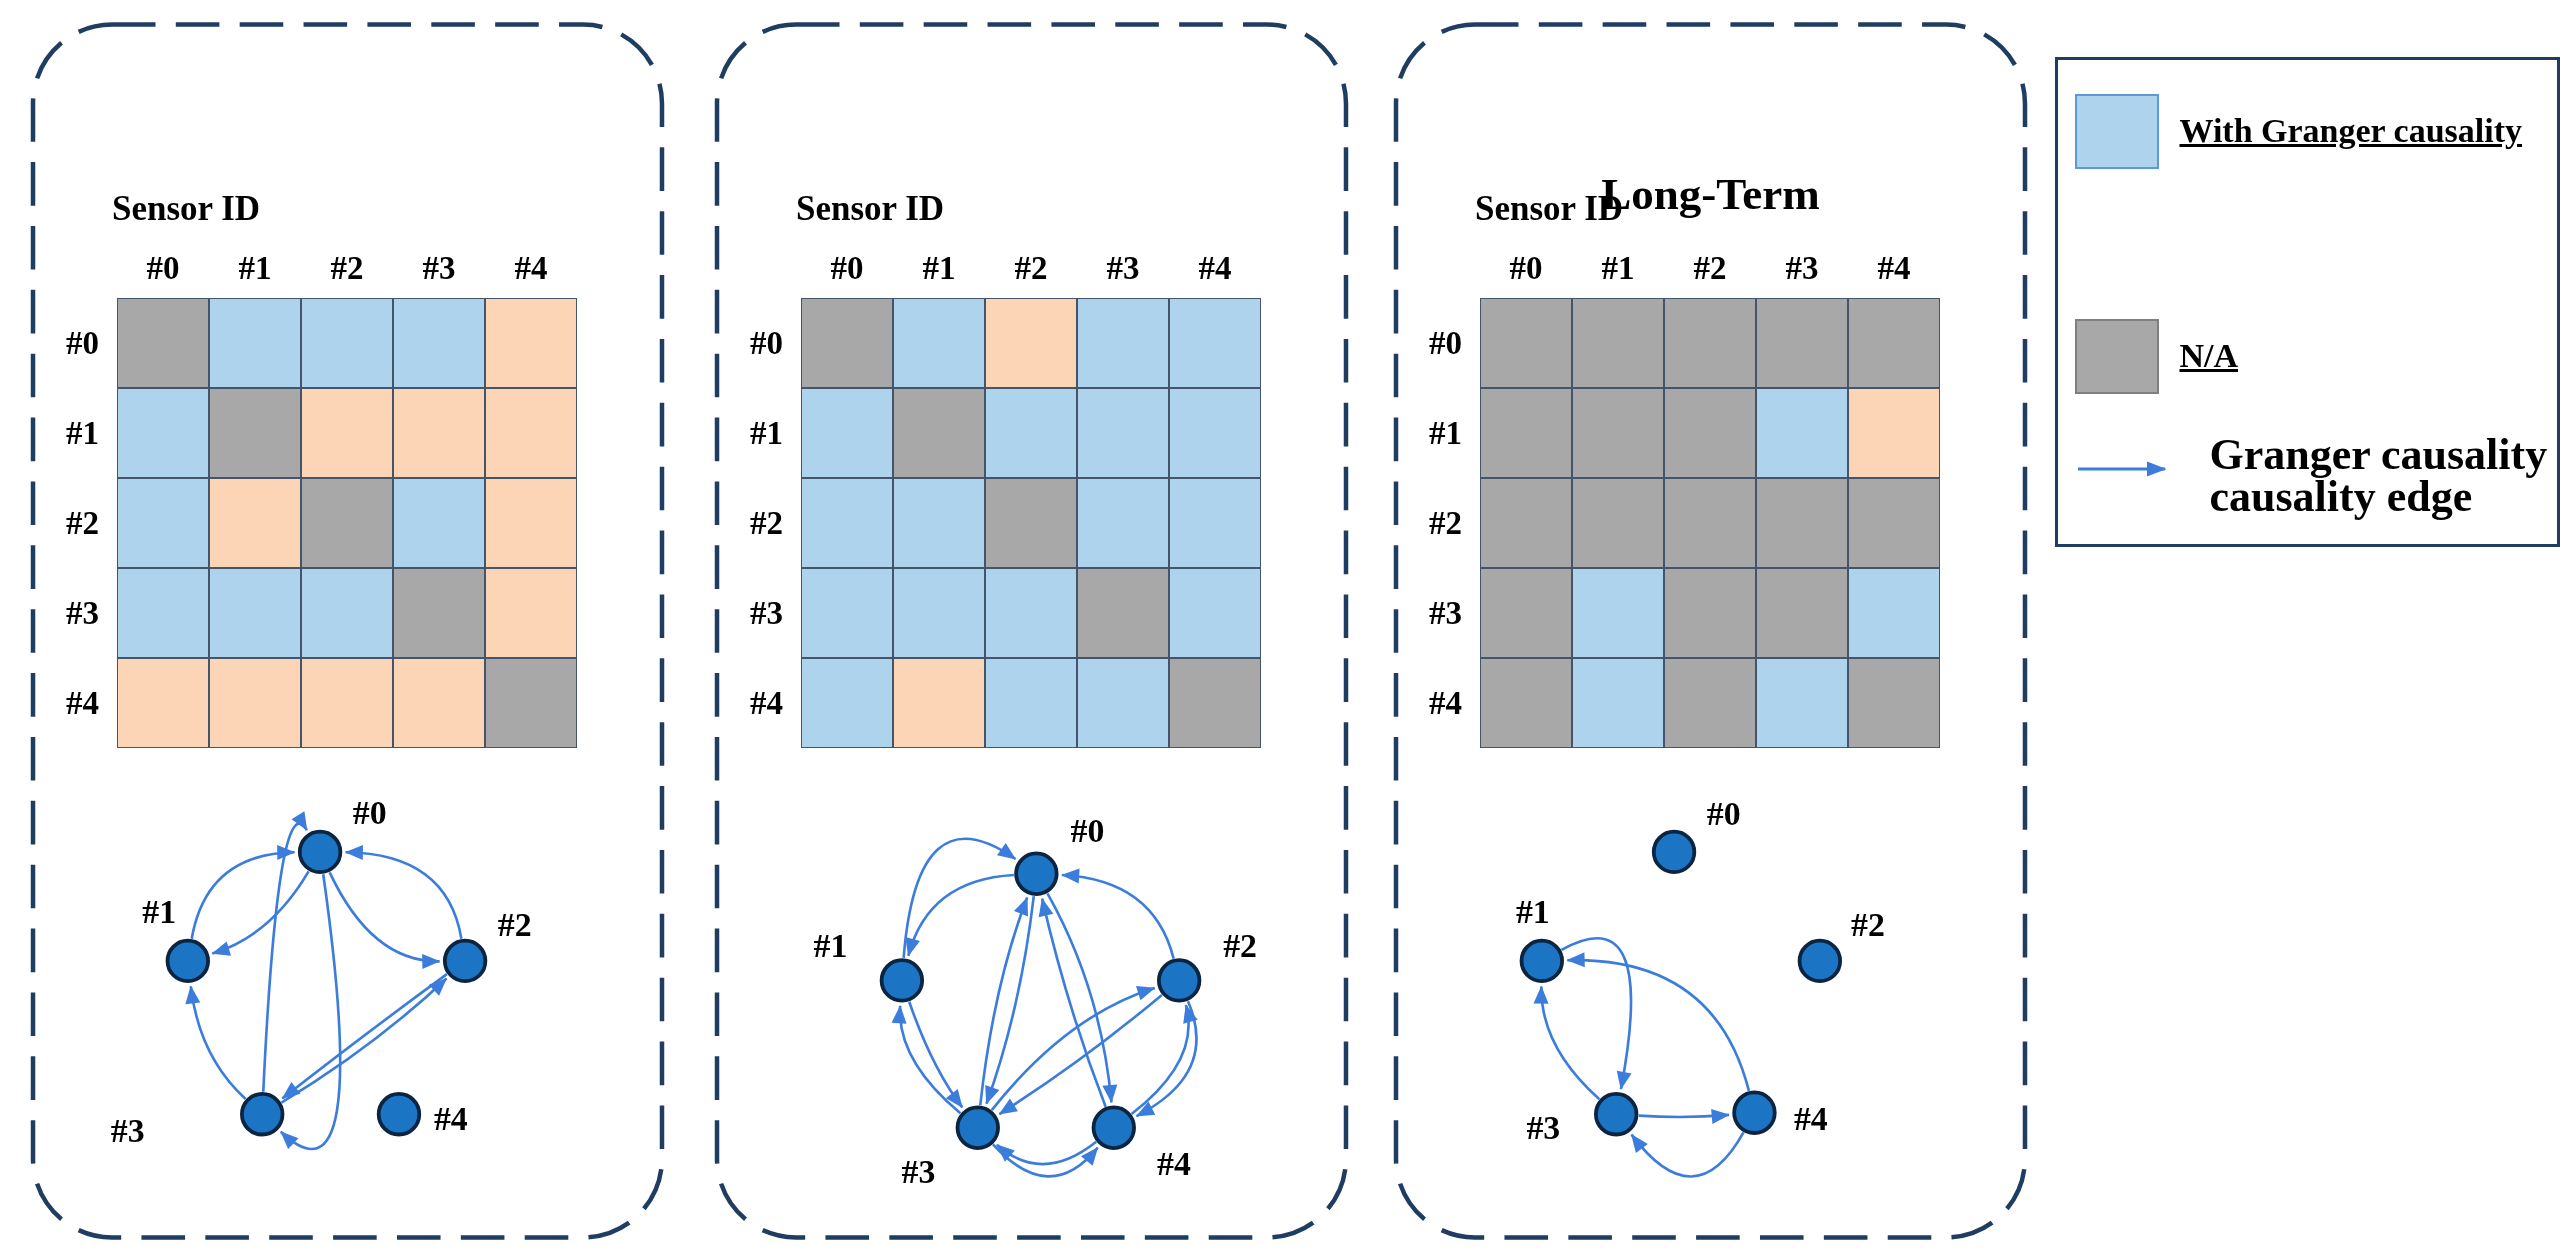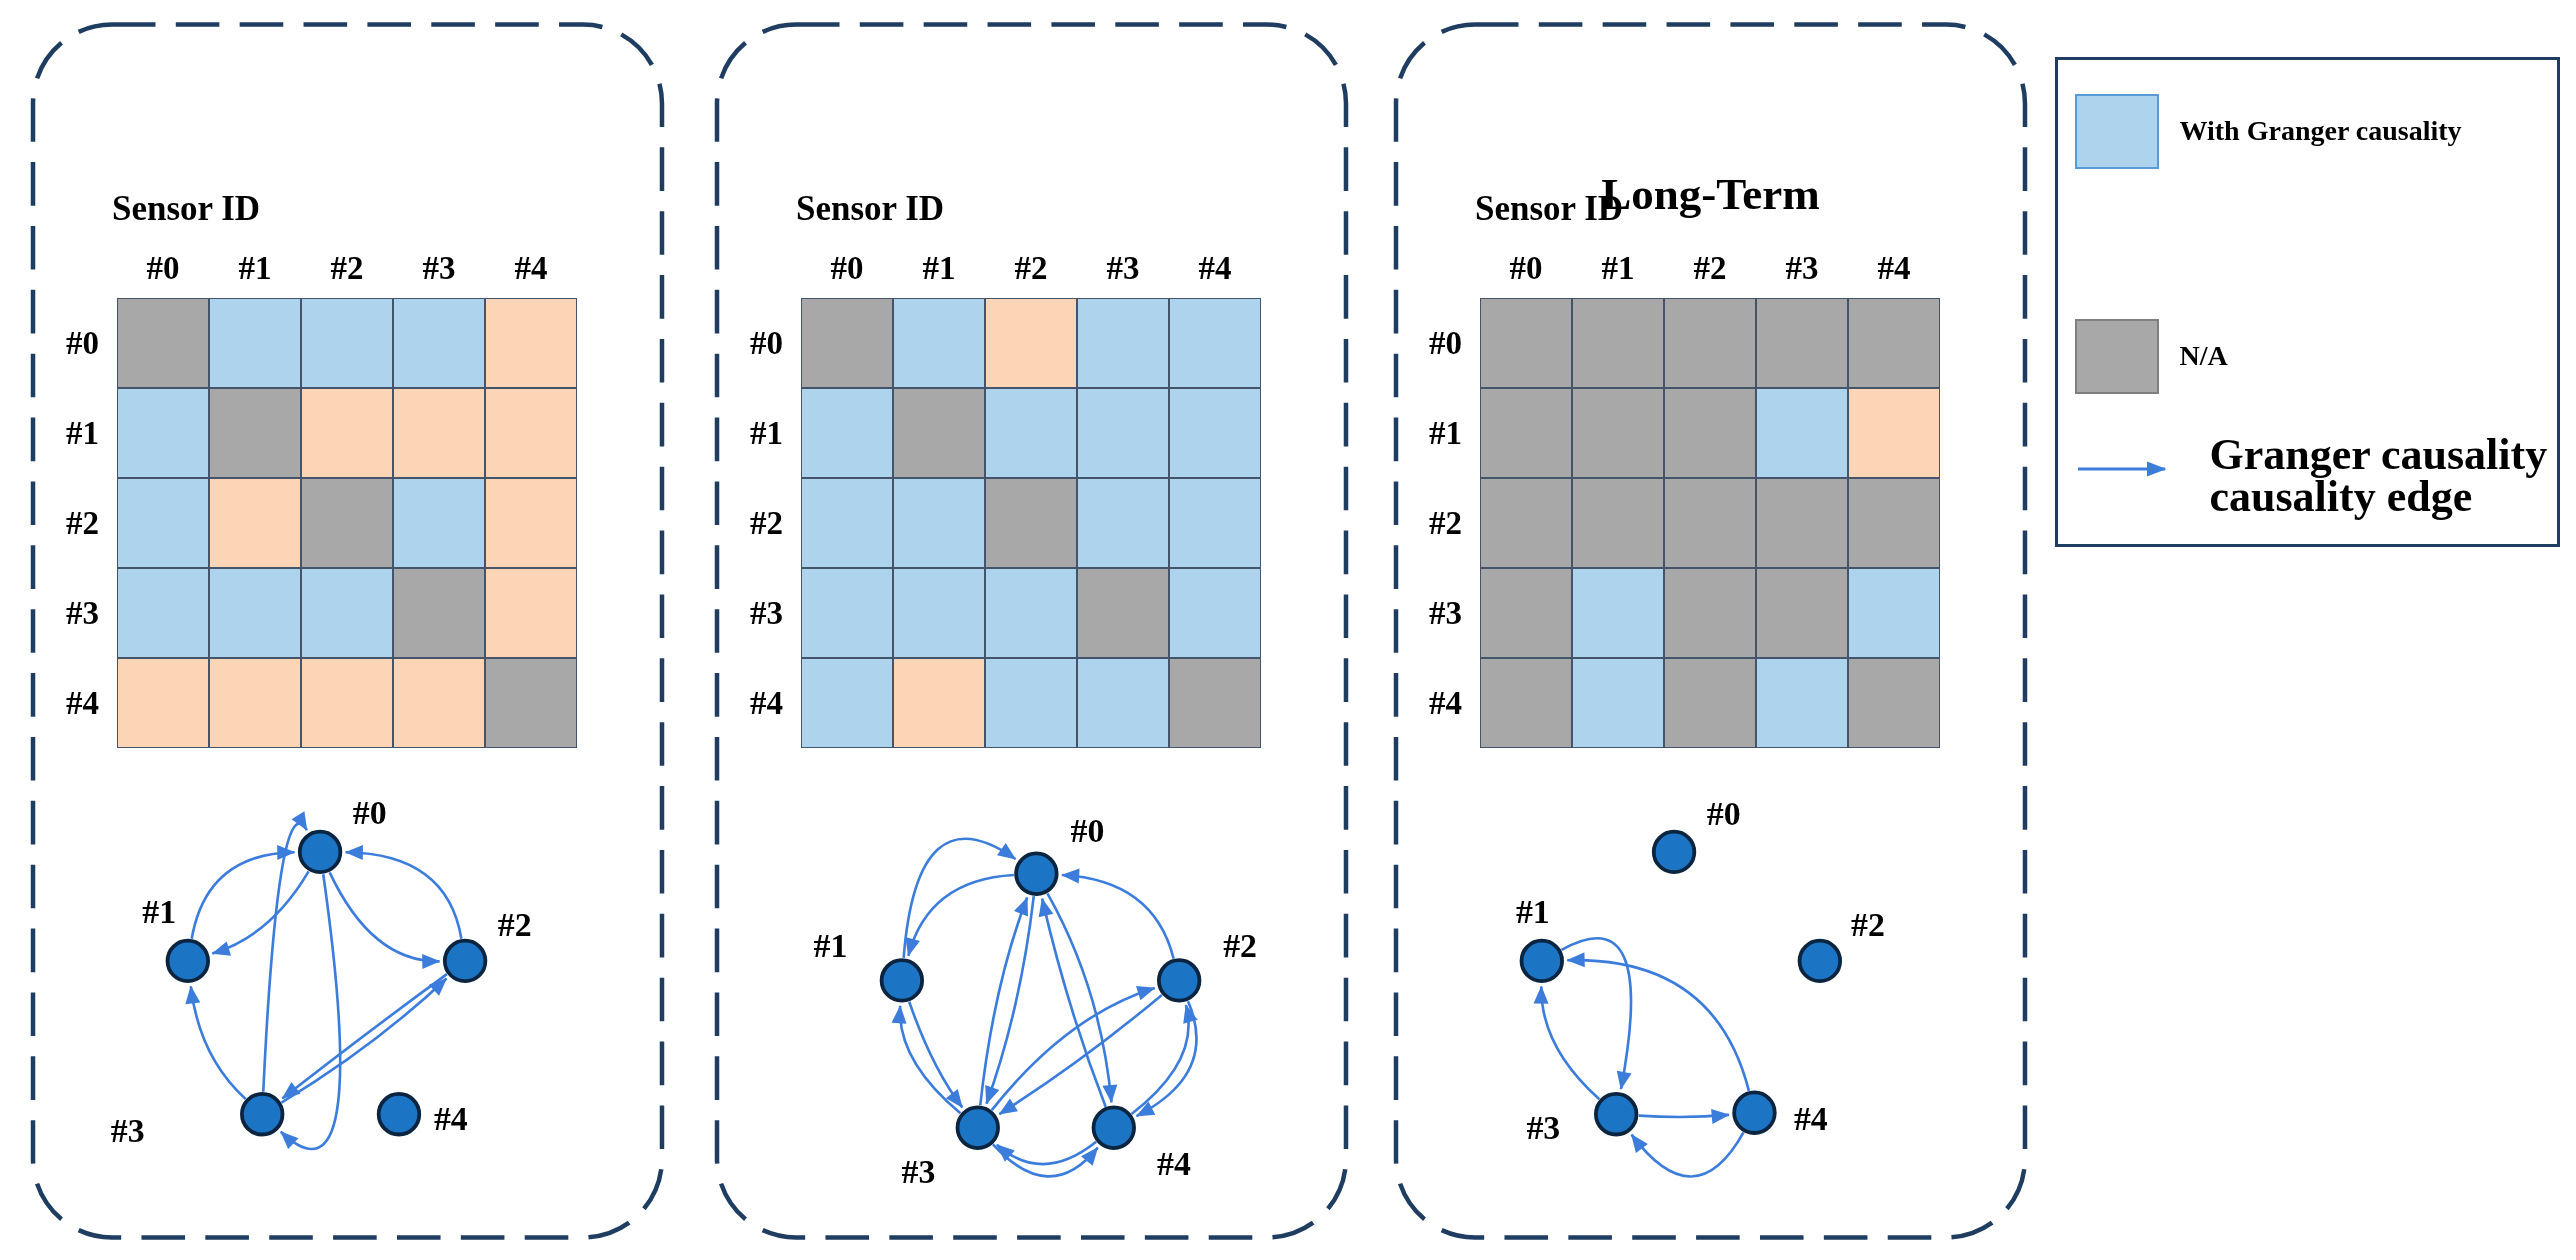--- a/index.html
+++ b/index.html
@@ -23,21 +23,21 @@
     font-weight:bold;font-size:33px;box-sizing:border-box;}
   .mcell{border:0.8px solid #44546A;}
   .mcorner{}
 
   .graph-svg{position:absolute;left:0;top:746px;width:635px;height:481px;}
 
   .legend{position:absolute;left:2055px;top:57px;width:505px;height:490px;
     border:3.8px solid #1F3C61;background:#fff;box-sizing:border-box;}
   .legend-item{position:absolute;left:16.5px;height:78px;display:flex;align-items:center;}
   .legend-item .swatch{width:84px;height:75px;border:2.3px solid;margin-right:21px;flex:none;box-sizing:border-box;}
-  .legend-label{font-weight:bold;font-size:28px;white-space:nowrap;}
+  .legend-label{font-weight:bold;font-size:34px;white-space:nowrap;text-decoration:underline;}
   .legend-arrow-item{position:absolute;left:16.5px;top:374px;display:flex;align-items:flex-start;}
   .legend-arrow-svg{width:117px;height:48px;margin-top:10.5px;flex:none;}
   .arrow-text{font-weight:bold;font-size:44px;line-height:42px;margin-left:18px;}
 </style>
 </head>
 <body>
 
 <div class="page">
 
   <section class="panel" id="panel-0">

